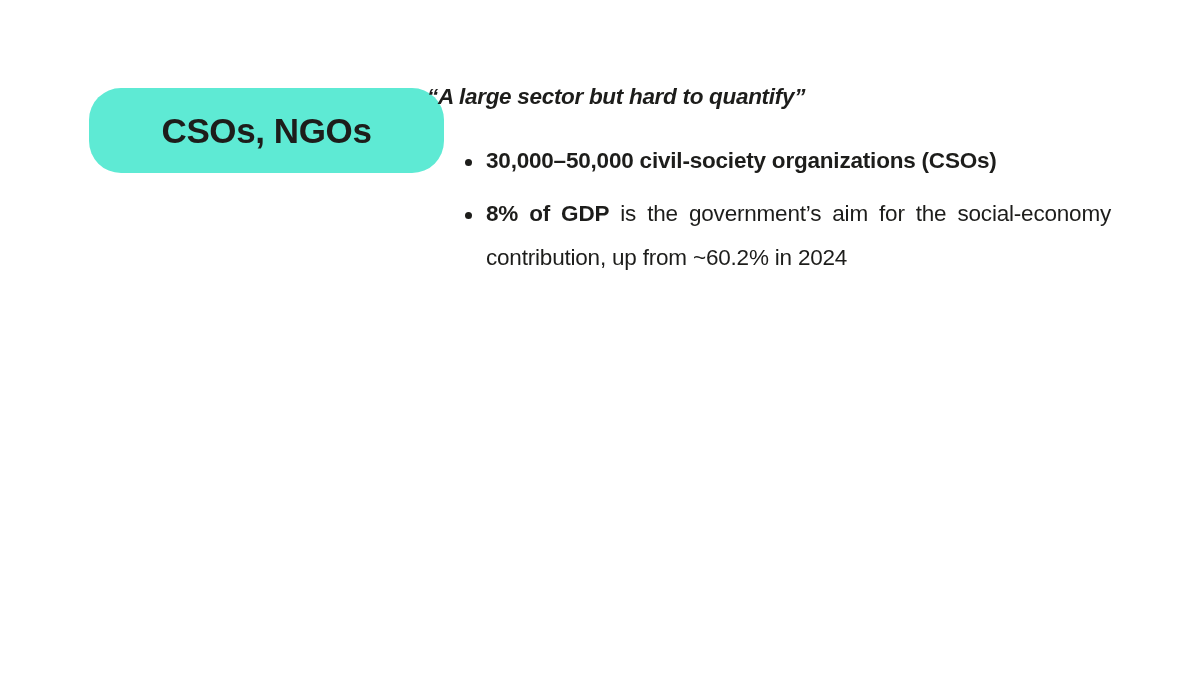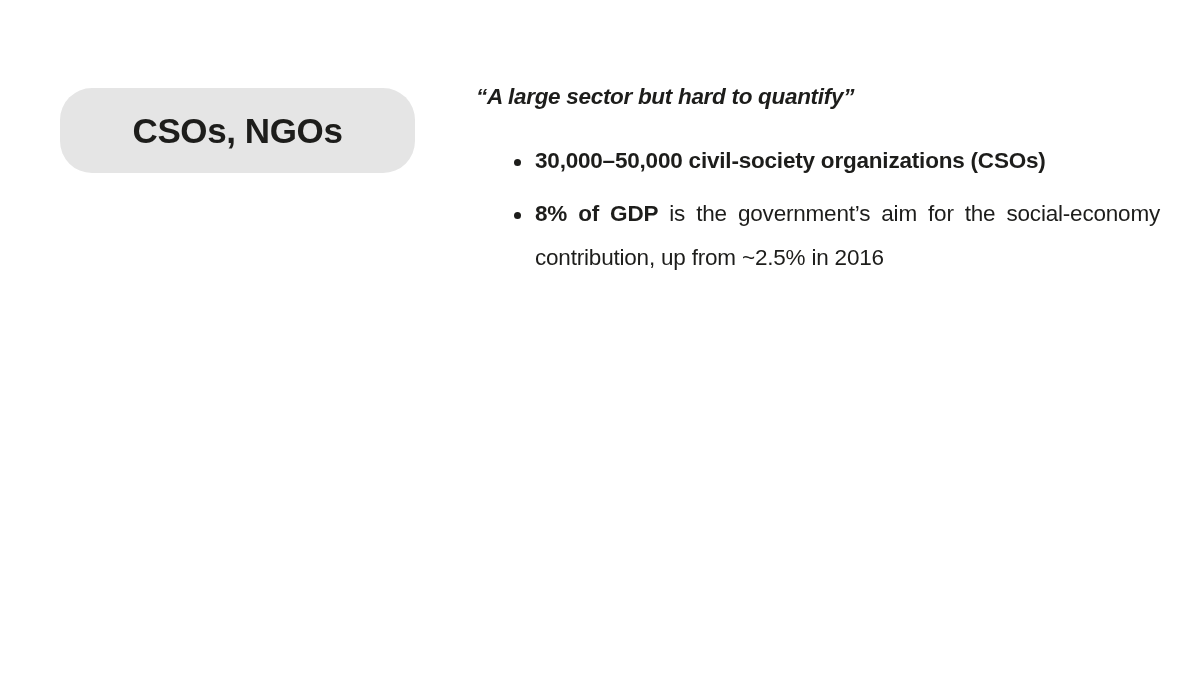--- a/index.html
+++ b/index.html
@@ -18,44 +18,44 @@
   .slide {
     position: relative;
     width: 1200px;
     height: 675px;
     background: #ffffff;
   }
 
   
   .pill {
     position: absolute;
-    left: 60px;
+    left: 89px;
     top: 88px;
     width: 355px;
     height: 85px;
-    background: #e5e5e5;
+    background: #5eead4;
     border-radius: 32px;
     display: flex;
     align-items: center;
     justify-content: center;
     box-sizing: border-box;
   }
   .pill-text {
     font-size: 35px;
     font-weight: bold;
     letter-spacing: -0.4px;
     color: #1d1d1b;
     line-height: 1;
     text-align: center;
   }
 
   
   .content {
     position: absolute;
-    left: 476px;
+    left: 427px;
     top: 82px;
     width: 700px;
   }
 
   .quote {
     font-size: 22.5px;
     font-weight: bold;
     font-style: italic;
     color: #1d1d1b;
     letter-spacing: -0.3px;
@@ -110,18 +110,18 @@
 
   <div class="content">
 
     <p class="quote">“A large sector but hard to quantify”</p>
 
     <ul class="bullets">
       <li>
         <strong>30,000–50,000 civil-society organizations (CSOs)</strong><span class="light"></span>
       </li>
       <li>
-        <strong>8% of GDP</strong><span class="light"> is the government’s aim for the social-economy contribution, up from ~2.5% in 2016</span>
+        <strong>8% of GDP</strong><span class="light"> is the government’s aim for the social-economy contribution, up from ~60.2% in 2024</span>
       </li>
     </ul>
 
   </div>
 </div>
 
 </body></html>

